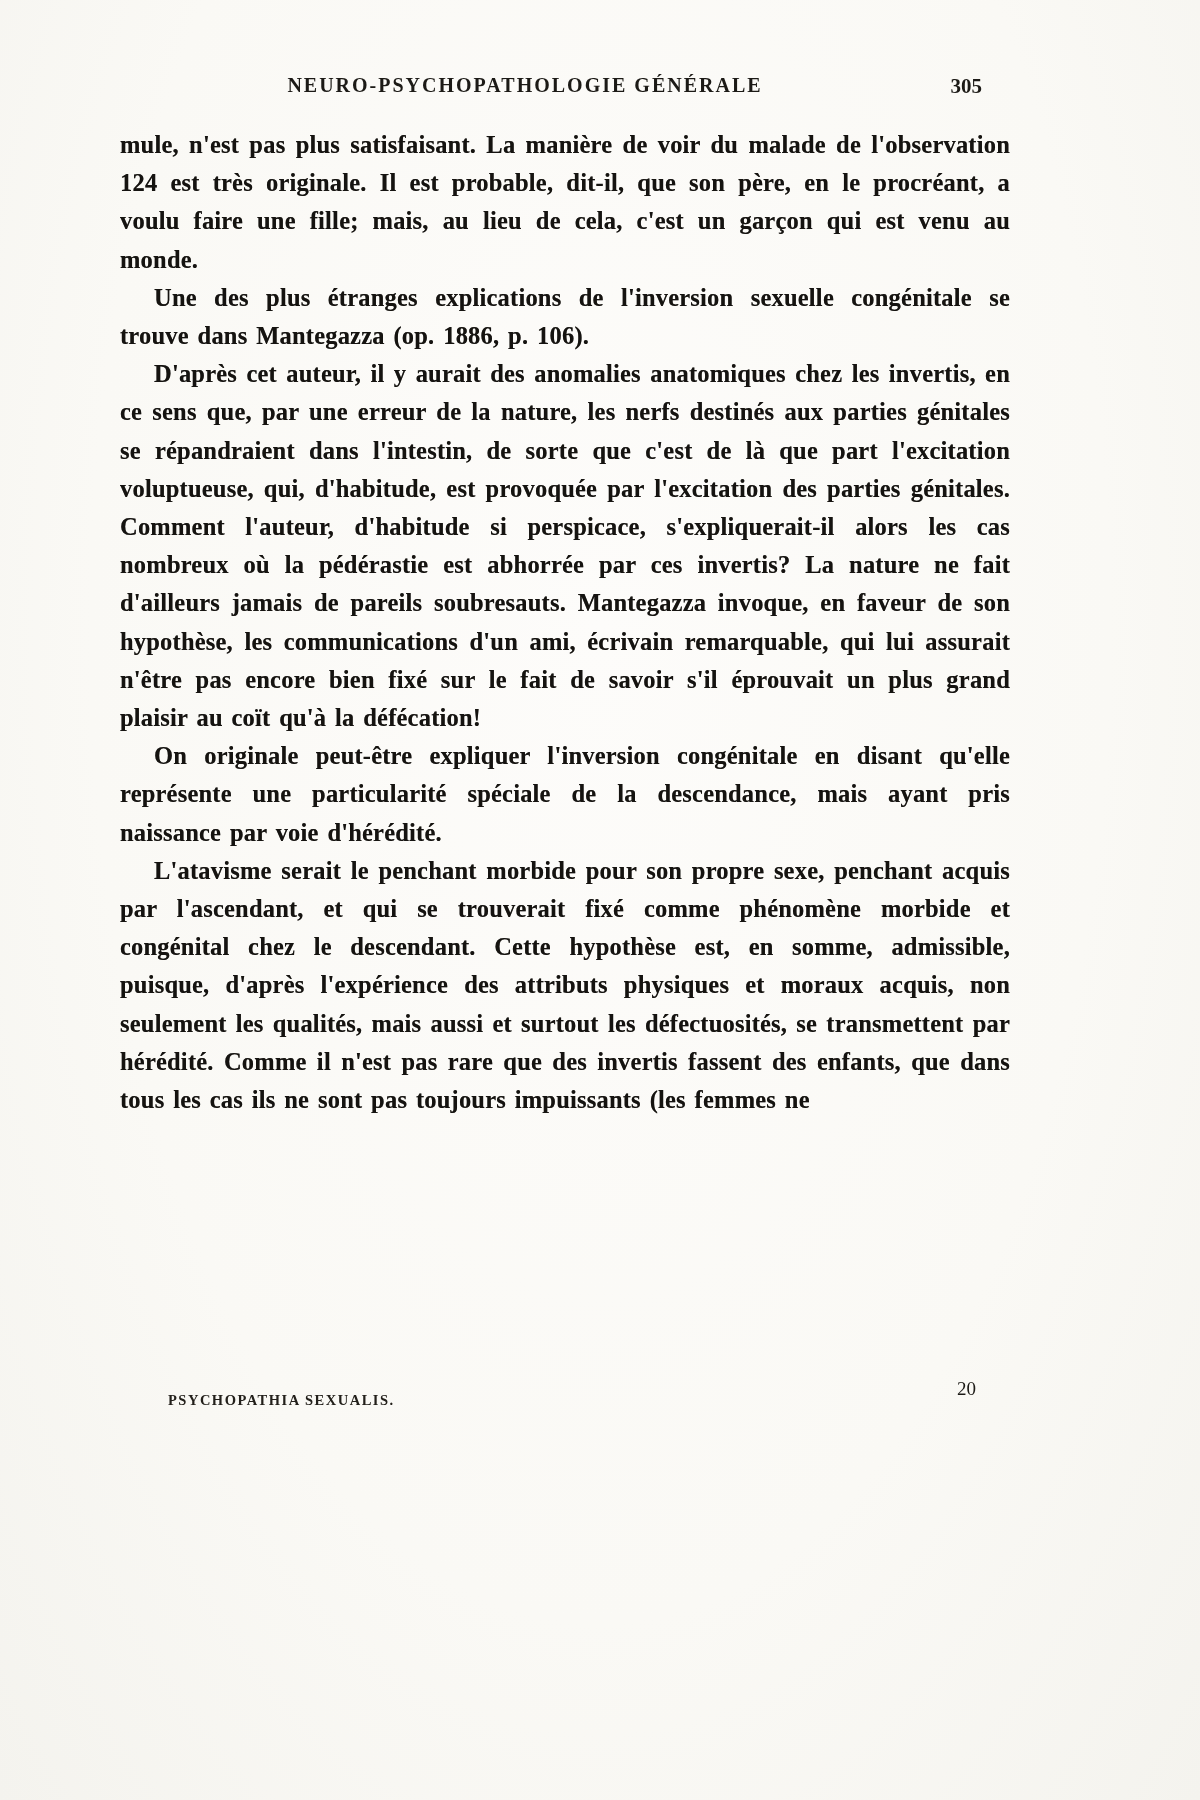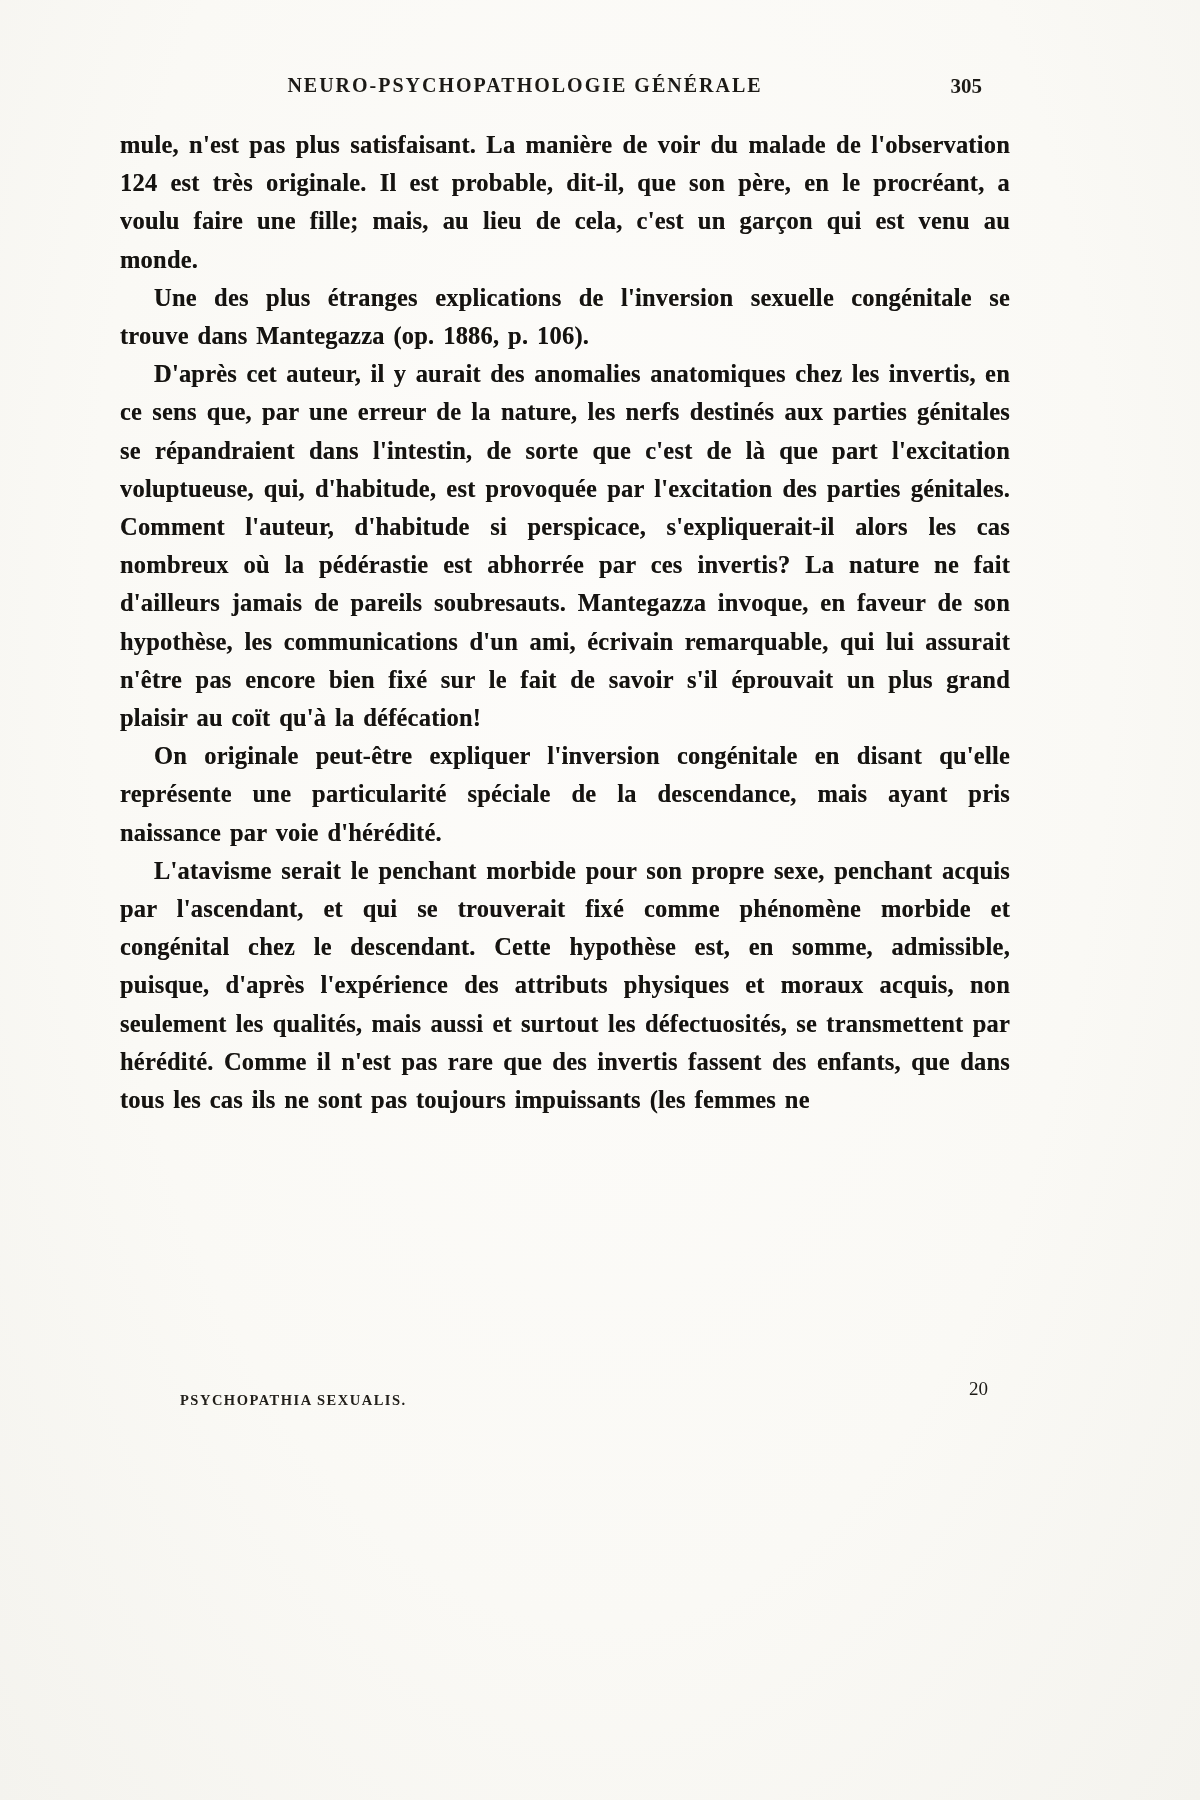--- a/index.html
+++ b/index.html
@@ -60,21 +60,21 @@
   }
   .text-body p.para {
     margin: 0;
   }
   .text-body p.para.indent {
     text-indent: 34px;
   }
   .page-footer {
     position: absolute;
     top: 1378px;
-    left: 128px;
+    left: 116px;
     width: 890px;
     height: 40px;
   }
   .page-footer .signature {
     position: absolute;
     left: 52px;
     top: 14px;
     font-size: 14.5px;
     font-weight: 700;
     letter-spacing: 1.5px;

